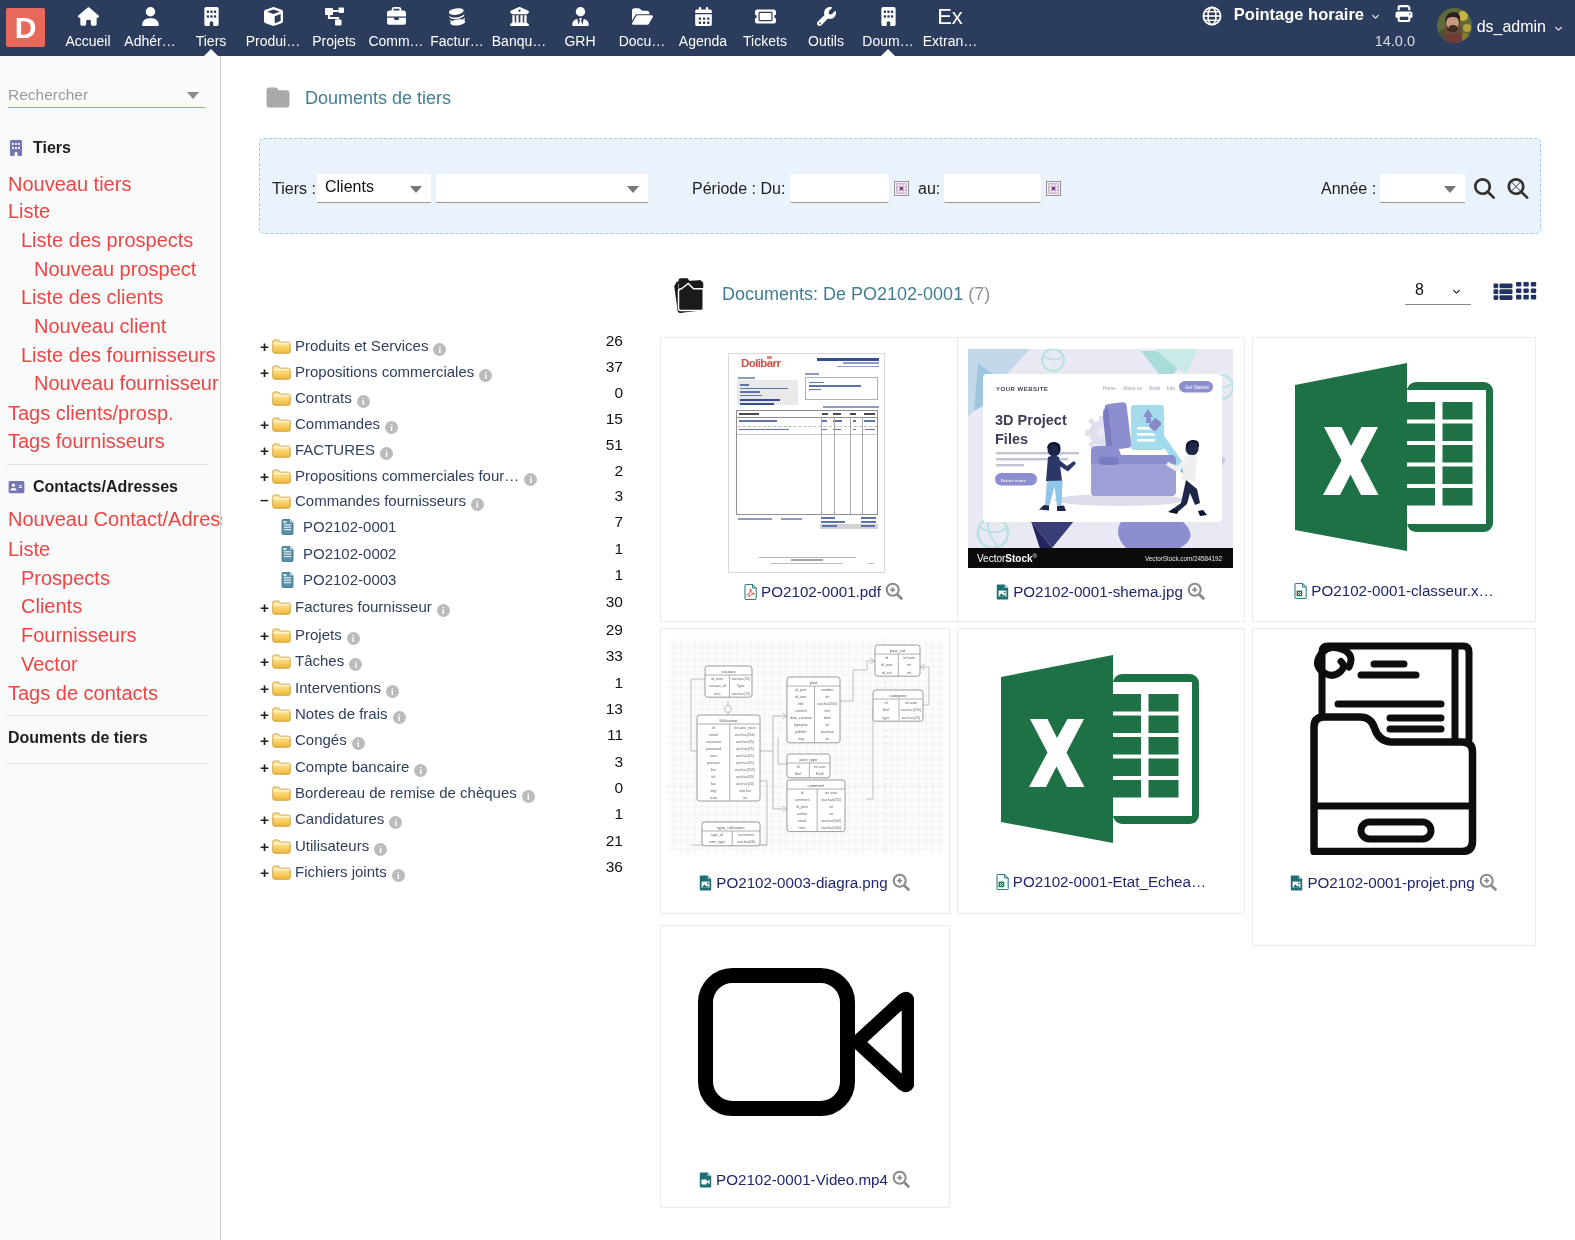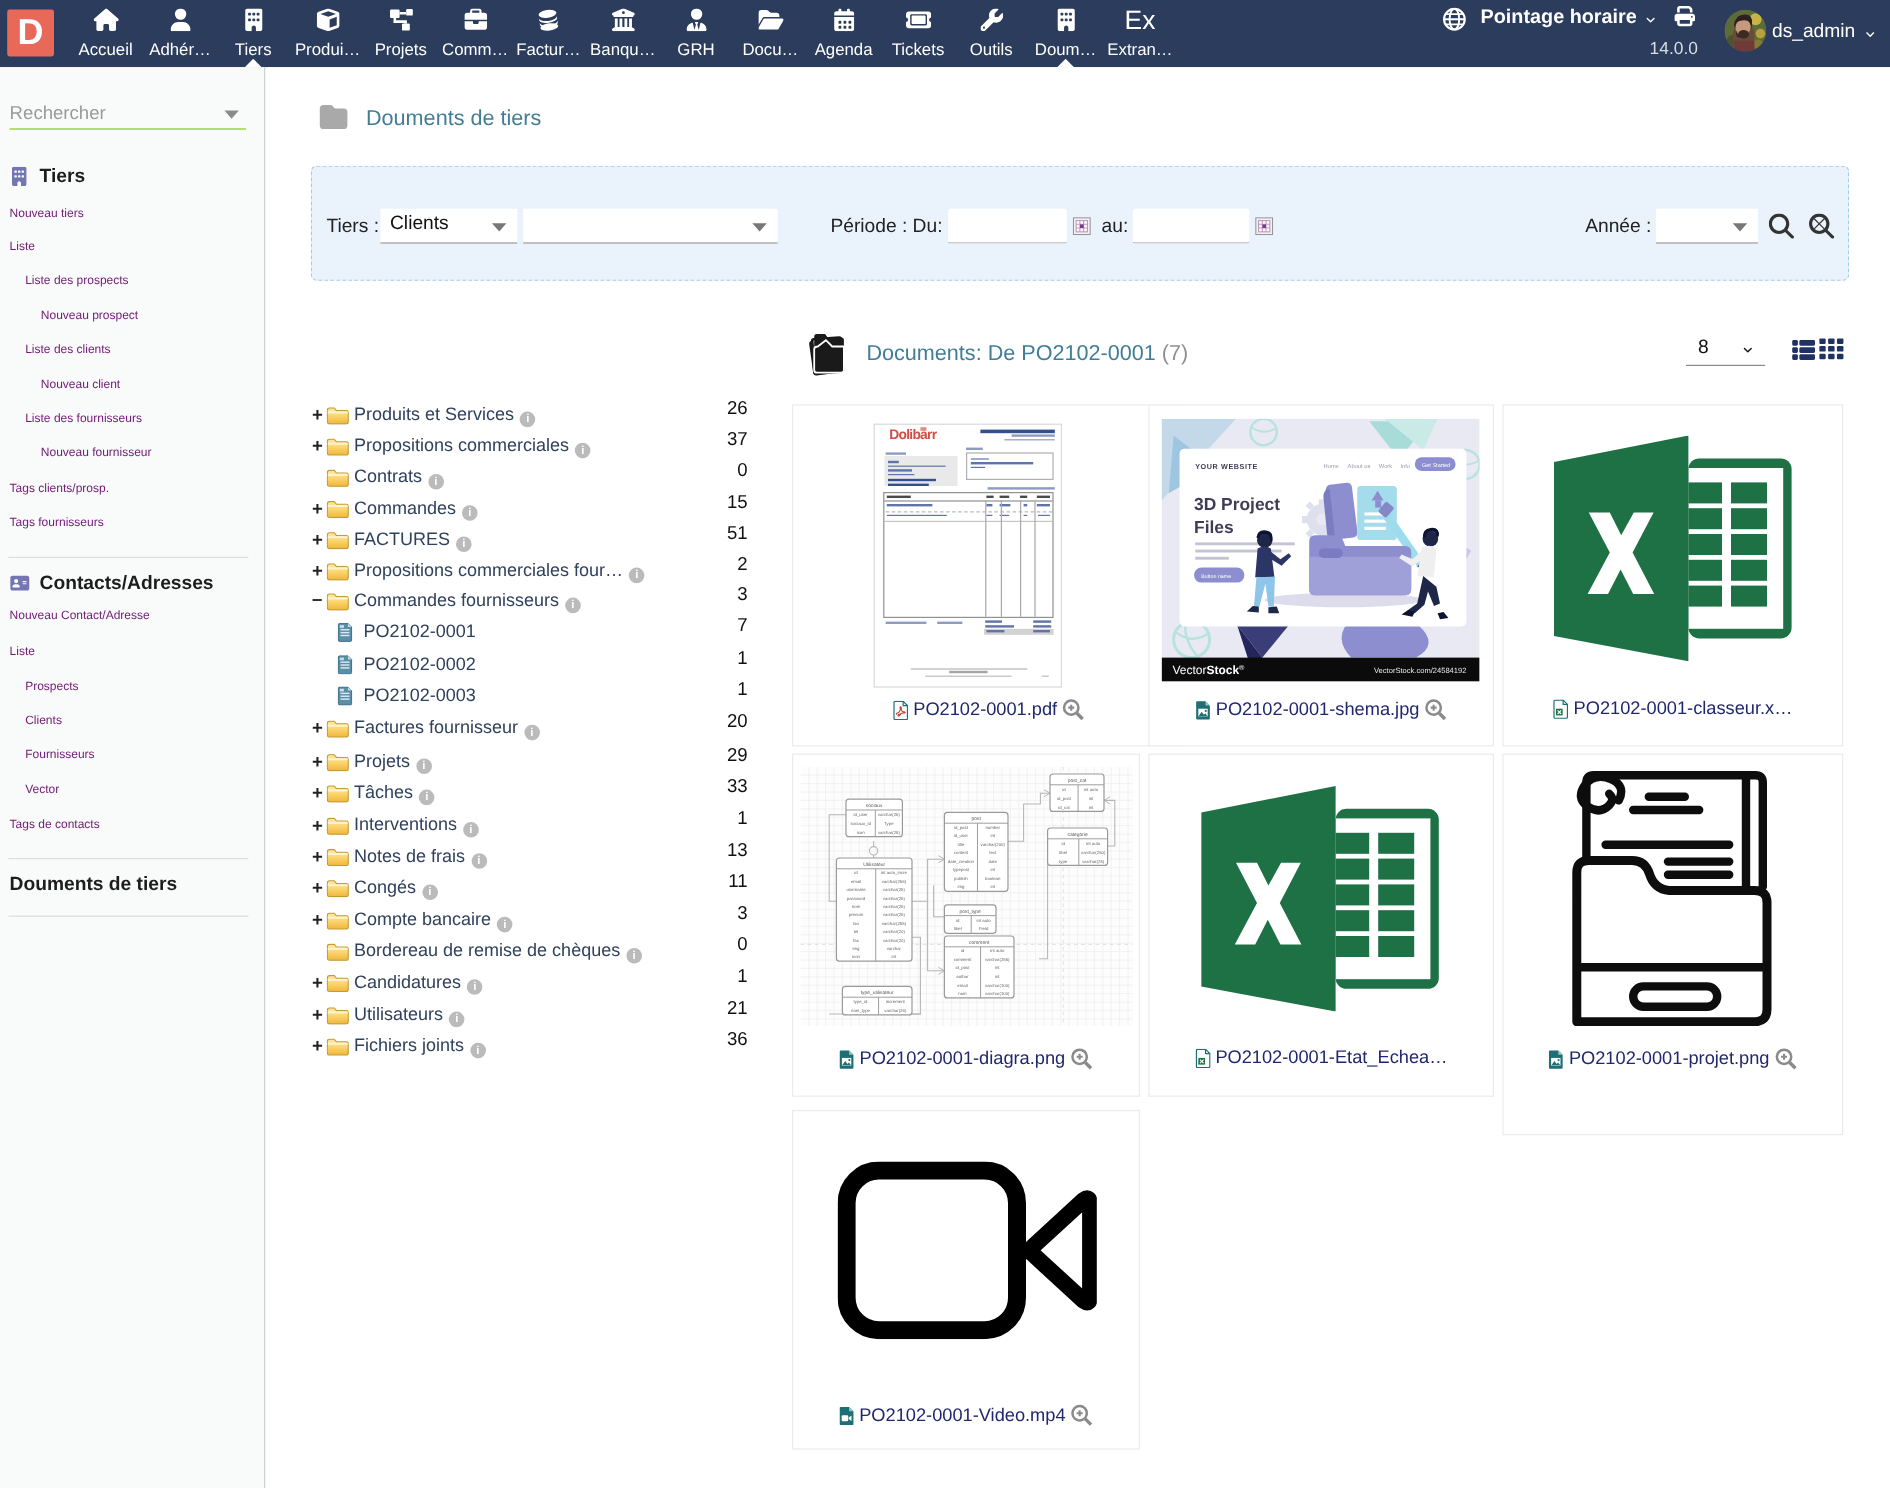--- a/index.html
+++ b/index.html
@@ -9,21 +9,21 @@
 #topnav { position:absolute; left:0; top:0; width:1575px; height:56px; background:#2b3c5c; }
 #logo { position:absolute; left:6px; top:8px; width:39px; height:39px; background:#e8695a; border-radius:2px; color:#fff; font-weight:bold; font-size:30px; text-align:center; line-height:39px; }
 .navitem { position:absolute; top:0; width:62px; height:56px; text-align:center; color:#fff; }
 .navitem .nicon { position:absolute; top:7px; left:0; width:100%; height:20px; }
 .navitem .nlabel { position:absolute; top:33px; left:50%; transform:translateX(-50%); font-size:14px; white-space:nowrap; }
 .navitem svg { display:inline-block; }
 .caret { position:absolute; top:49px; width:0; height:0; border-left:7px solid transparent; border-right:7px solid transparent; border-bottom:7px solid #fff; }
 #nav-right { position:absolute; right:0; top:0; height:56px; width:460px; color:#fff; }
 
 #sidebar { position:absolute; left:0; top:56px; width:221px; height:1184px; background:#f9fafa; border-right:1px solid #cfcfcf; }
-.srow { position:absolute; left:0; width:221px; white-space:nowrap; font-size:10px; color:#701a75; }
+.srow { position:absolute; left:0; width:221px; white-space:nowrap; font-size:20px; color:#ef4444; }
 .shead { font-weight:bold; color:#1d1d1d; font-size:16px; }
 .sep { position:absolute; left:7px; width:200px; border-top:1px solid #ddd; }
 
 #content { position:absolute; left:222px; top:56px; width:1353px; height:1184px; background:#fff; }
 .titletext { color:#417e96; font-size:18px; }
 
 #filterbox { position:absolute; left:37px; top:82px; width:1282px; height:96px; background:#eaf3fb; border:1px dashed #9ecdе8; border:1px dashed #9ecde8; border-radius:5px; }
 .flabel { position:absolute; font-size:16px; color:#222; }
 .fselect { position:absolute; height:29px; background:#fff; border-bottom:1px solid #999; }
 .fselect .tri { position:absolute; right:9px; top:12px; width:0; height:0; border-left:6px solid transparent; border-right:6px solid transparent; border-top:7px solid #777; }
@@ -418,21 +418,21 @@
             <linearGradient id="fg11" x1="0" y1="0" x2="0" y2="1">
               <stop offset="0" stop-color="#ffe9a8"></stop>
               <stop offset="0.5" stop-color="#fbd56e"></stop>
               <stop offset="1" stop-color="#f0b63c"></stop>
             </linearGradient>
           </defs>
           <path d="M0.8 2.8 Q0.8 1 2.6 1 L6.6 1 L8.4 3.2 L16.6 3.2 Q18.2 3.2 18.2 4.8 L18.2 12.5 Q18.2 14.2 16.6 14.2 L2.6 14.2 Q0.8 14.2 0.8 12.5 Z" fill="url(#fg11)" stroke="#c29b35" stroke-width="0.9"></path>
           <path d="M1.2 5.6 L17.8 5.6 L17.8 4.6 Q17.8 3.8 16.8 3.8 L1.2 3.8 Z" fill="#fff7dc" opacity="0.85"></path>
         </svg>
         <span class="lbl" style="left:36px;top:3px;">Factures fournisseur<span class="info">i</span></span>
-        <span class="num">20</span>
+        <span class="num">30</span>
       </div>
 <div class="trow" style="top:567px;">
         <span class="plus">+</span>
         <svg width="19" height="15" viewBox="0 0 19 15" style="position:absolute;left:13px;top:5px;">
           <defs>
             <linearGradient id="fg12" x1="0" y1="0" x2="0" y2="1">
               <stop offset="0" stop-color="#ffe9a8"></stop>
               <stop offset="0.5" stop-color="#fbd56e"></stop>
               <stop offset="1" stop-color="#f0b63c"></stop>
             </linearGradient>
@@ -1041,21 +1041,21 @@
           </g>
         </svg>
         <div class="caption" style="top:244px;display:flex;justify-content:center;align-items:center;gap:4px;">
           <svg width="13" height="16" viewBox="0 0 13 16">
             <path d="M0.8 1.2 Q0.8 0.4 1.6 0.4 L8.6 0.4 L12.2 4 L12.2 14.8 Q12.2 15.6 11.4 15.6 L1.6 15.6 Q0.8 15.6 0.8 14.8 Z" fill="#1e6f74"></path>
             <path d="M8.6 0.4 L8.6 4 L12.2 4 Z" fill="#9cc4c6"></path>
             <rect x="2.6" y="6.6" width="7.8" height="6.4" fill="#fff"></rect>
             <circle cx="8.8" cy="8.4" r="0.9" fill="#1e6f74"></circle>
             <path d="M2.8 12.8 L5.4 9.2 L7.2 11.6 L8.4 10.4 L10.2 12.8 Z" fill="#1e6f74"></path>
           </svg>
-          <span class="fname">PO2102-0001-diagra.png</span>
+          <span class="fname">PO2102-0003-diagra.png</span>
           <svg width="19" height="19" viewBox="0 0 19 19">
             <circle cx="7.7" cy="7.7" r="6" fill="none" stroke="#8a8a8a" stroke-width="2.1"></circle>
             <line x1="7.7" y1="5.2" x2="7.7" y2="10.2" stroke="#8a8a8a" stroke-width="1.7"></line>
             <line x1="5.2" y1="7.7" x2="10.2" y2="7.7" stroke="#8a8a8a" stroke-width="1.7"></line>
             <line x1="12.4" y1="12.4" x2="17.2" y2="17.2" stroke="#8a8a8a" stroke-width="2.8"></line>
           </svg>
         </div>
       </div>
 <div class="card" style="left:735px;top:572px;width:288px;height:286px;">
         <svg width="201" height="188" viewBox="0 0 201 188" style="position:absolute;left:43px;top:26px;">

